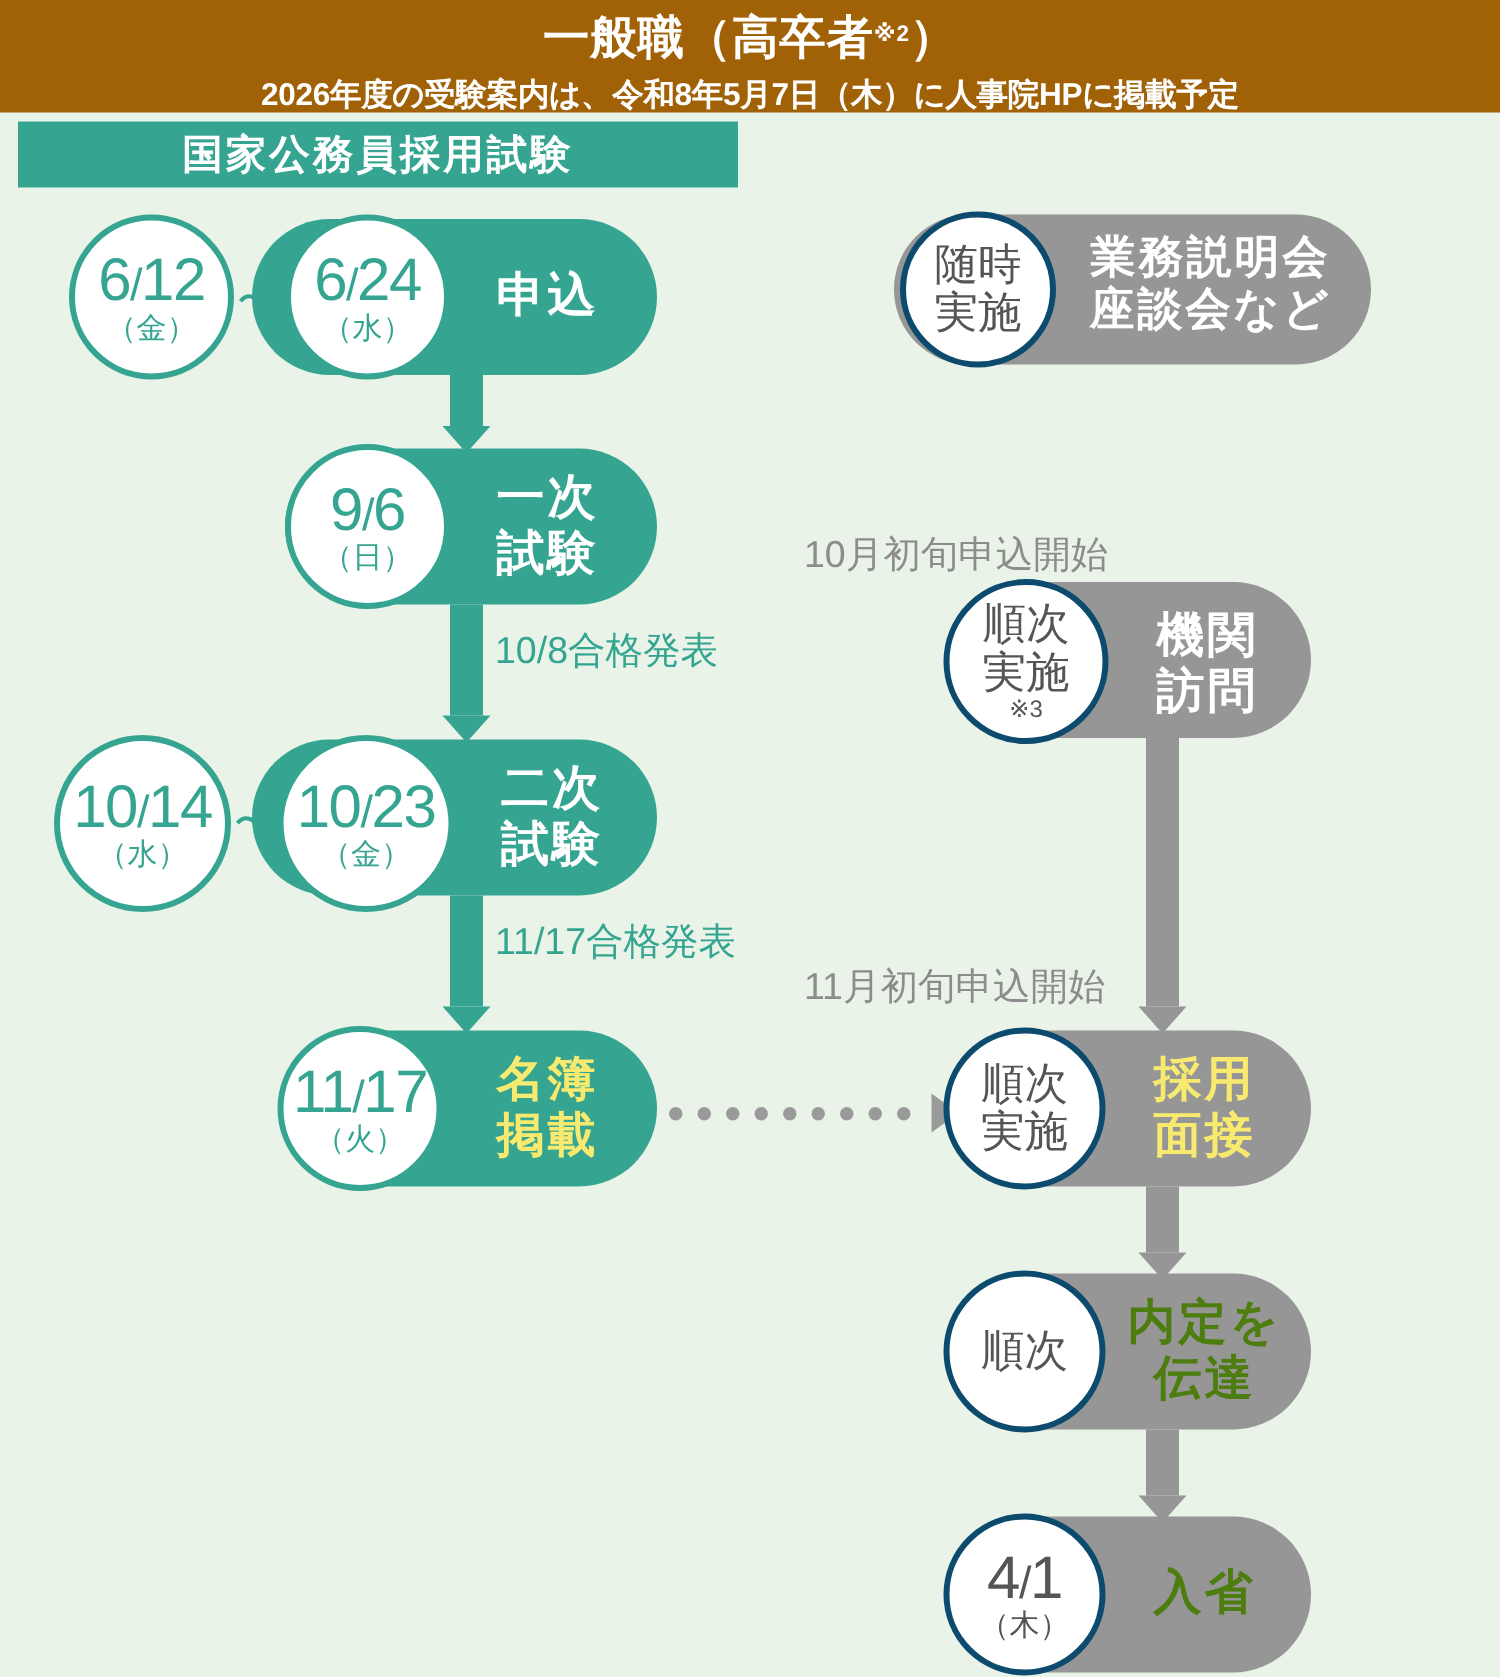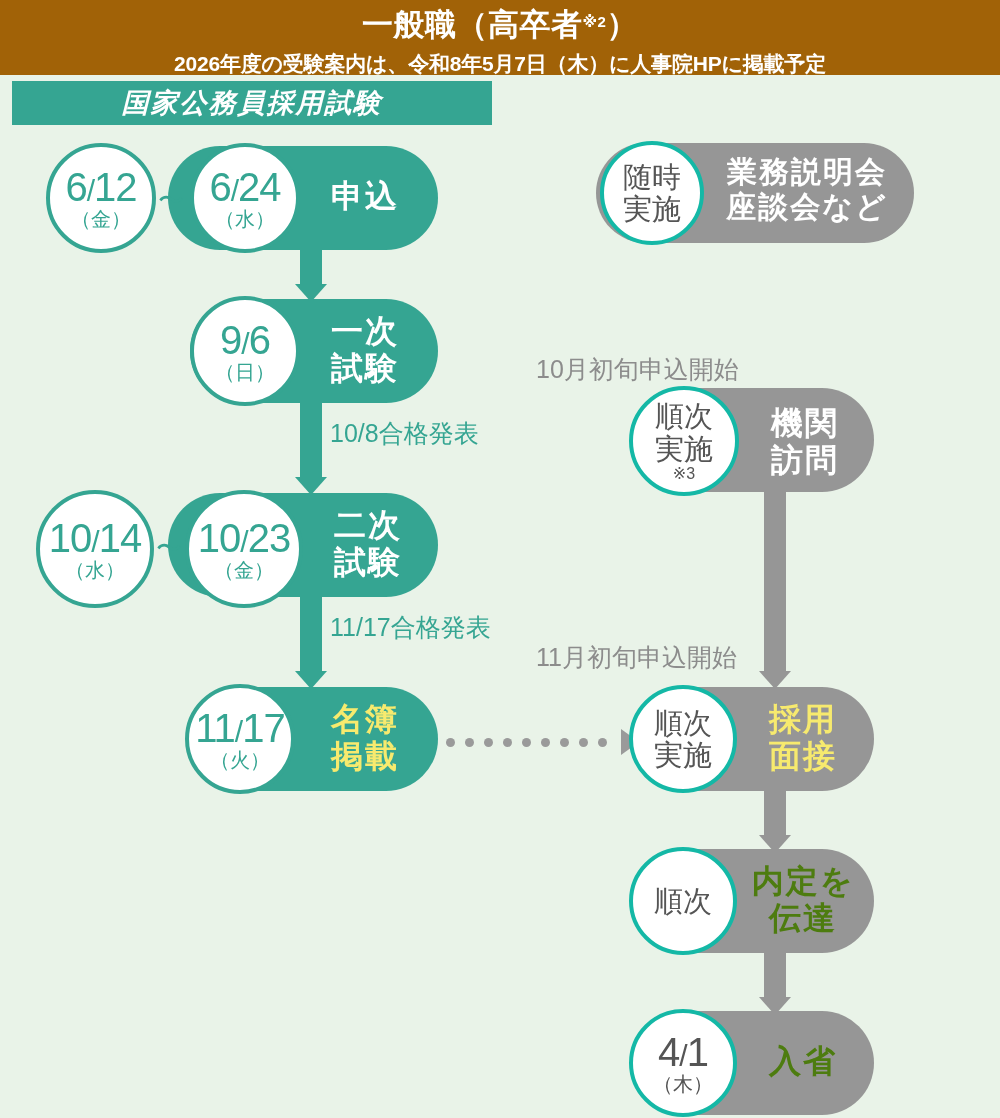--- a/index.html
+++ b/index.html
@@ -53,21 +53,21 @@
     top: 6px;
     height: 44px;
     color: #ffffff;
     font-size: 27px;
     font-weight: bold;
     display: flex;
     align-items: center;
     justify-content: center;
     letter-spacing: 2px;
   }
-  .col-bar.left  { left: 12px;  width: 480px; background: #35a592; font-style: italic; }
+  .col-bar.left  { left: 12px;  width: 480px; background: #35a592; }
   .col-bar.right { left: 508px; width: 482px; background: #969696; }
 
   
   .canvas {
     position: relative;
     width: 1000px;
     height: 980px;
   }
 
   
@@ -87,21 +87,21 @@
     border-radius: 50%;
     background: #ffffff;
     display: flex;
     flex-direction: column;
     align-items: center;
     justify-content: center;
     box-sizing: border-box;
     line-height: 1;
   }
   .circle.teal-ring { border: 4px solid #35a592; color: #35a592; }
-  .circle.gray-ring { border: 4px solid #14b8a6; color: #555555; }
+  .circle.gray-ring { border: 4px solid #0c4a6e; color: #555555; }
 
   .c-main {
     font-size: 40px;
     font-weight: 300;
     letter-spacing: -1px;
     white-space: nowrap;
   }
   .c-main .slash { font-size: 30px; }
   .c-day {
     font-size: 20px;

